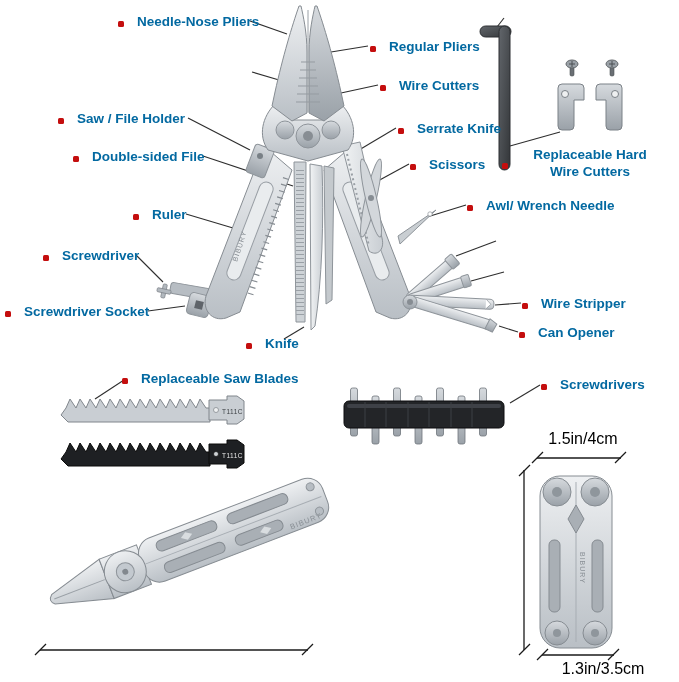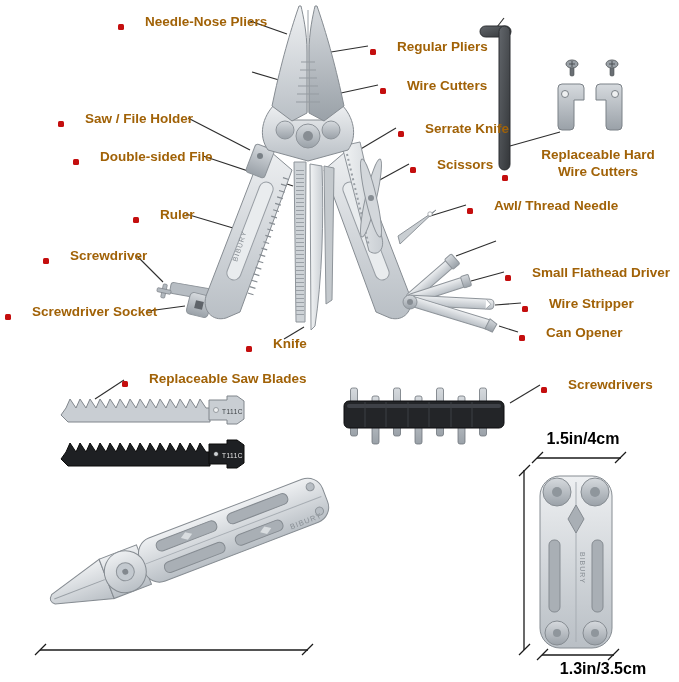--- a/index.html
+++ b/index.html
@@ -1,25 +1,25 @@
 <!DOCTYPE html>
 <html><head>
 <meta charset="utf-8">
 <title>Multi-tool Product Diagram</title>
 <style>
   *{margin:0;padding:0;box-sizing:border-box}
   html,body{background:#fff}
   body{width:679px;height:682px;font-family:"Liberation Sans",sans-serif;color:#0d0d0d}
   .scene{position:relative;width:679px;height:682px;background:#fff;overflow:hidden}
   svg.art{position:absolute;left:0;top:0}
-  .callout{position:absolute;display:flex;align-items:flex-end;gap:21px;
-           font-size:13.5px;font-weight:600;line-height:1.15;white-space:nowrap;color:#a16207}
+  .callout{position:absolute;display:flex;align-items:center;gap:13px;
+           font-size:13.5px;font-weight:600;line-height:1.15;white-space:nowrap;color:#0369a1}
   .dot{width:6px;height:6px;background:#c40e0e;border-radius:1.5px;margin-top:4px;flex:0 0 auto}
   .two-line{white-space:normal;text-align:center;line-height:1.25}
-  .dim{position:absolute;font-size:16px;font-weight:700;text-align:center;line-height:1.2;color:#000}
+  .dim{position:absolute;font-size:16px;font-weight:400;text-align:center;line-height:1.2;color:#000}
 </style>
 </head>
 <body>
 
 <div class="scene">
 
 <svg class="art" width="679" height="682" viewBox="0 0 679 682">
   <defs>
     <linearGradient id="metal" x1="0" y1="0" x2="0" y2="1">
       <stop offset="0" stop-color="#eef0f2"></stop>
@@ -304,25 +304,21 @@
 <div class="callout" style="left:398px;top:121px">
   <span class="dot"></span>
   <span>Serrate Knife</span>
 </div>
 <div class="callout" style="left:410px;top:157px">
   <span class="dot"></span>
   <span>Scissors</span>
 </div>
 <div class="callout" style="left:467px;top:198px">
   <span class="dot"></span>
-  <span>Awl/ Thread Needle</span>
-</div>
-<div class="callout" style="left:505px;top:265px">
-  <span class="dot"></span>
-  <span>Small Flathead Driver</span>
+  <span>Awl/ Wrench Needle</span>
 </div>
 <div class="callout" style="left:522px;top:296px">
   <span class="dot"></span>
   <span>Wire Stripper</span>
 </div>
 <div class="callout" style="left:519px;top:325px">
   <span class="dot"></span>
   <span>Can Opener</span>
 </div>
 <div class="callout" style="left:502px;top:147px">

